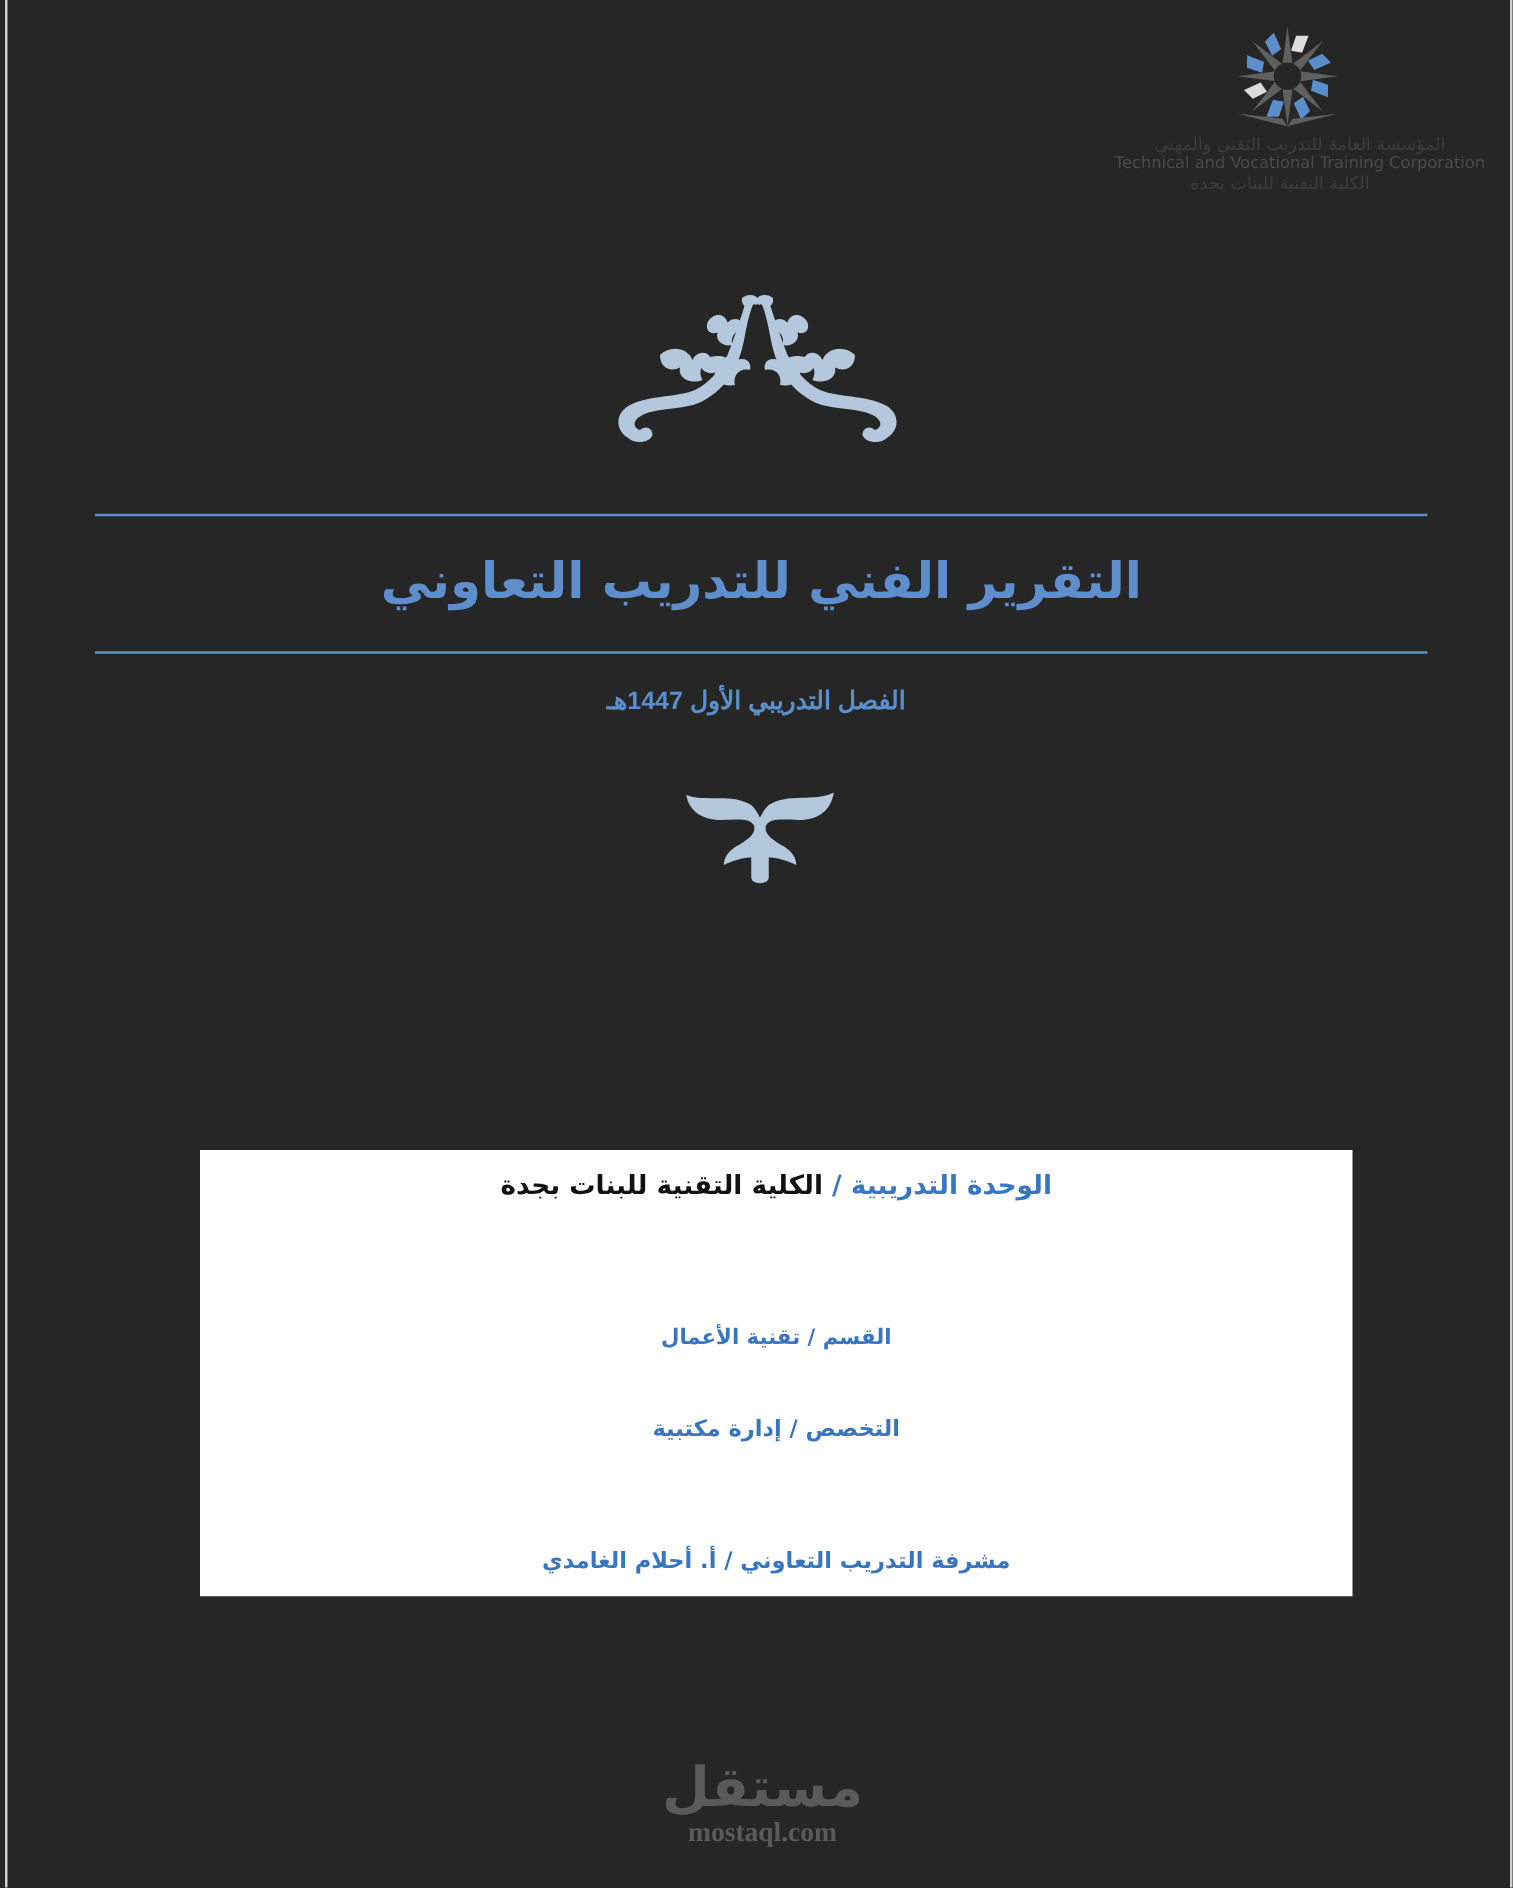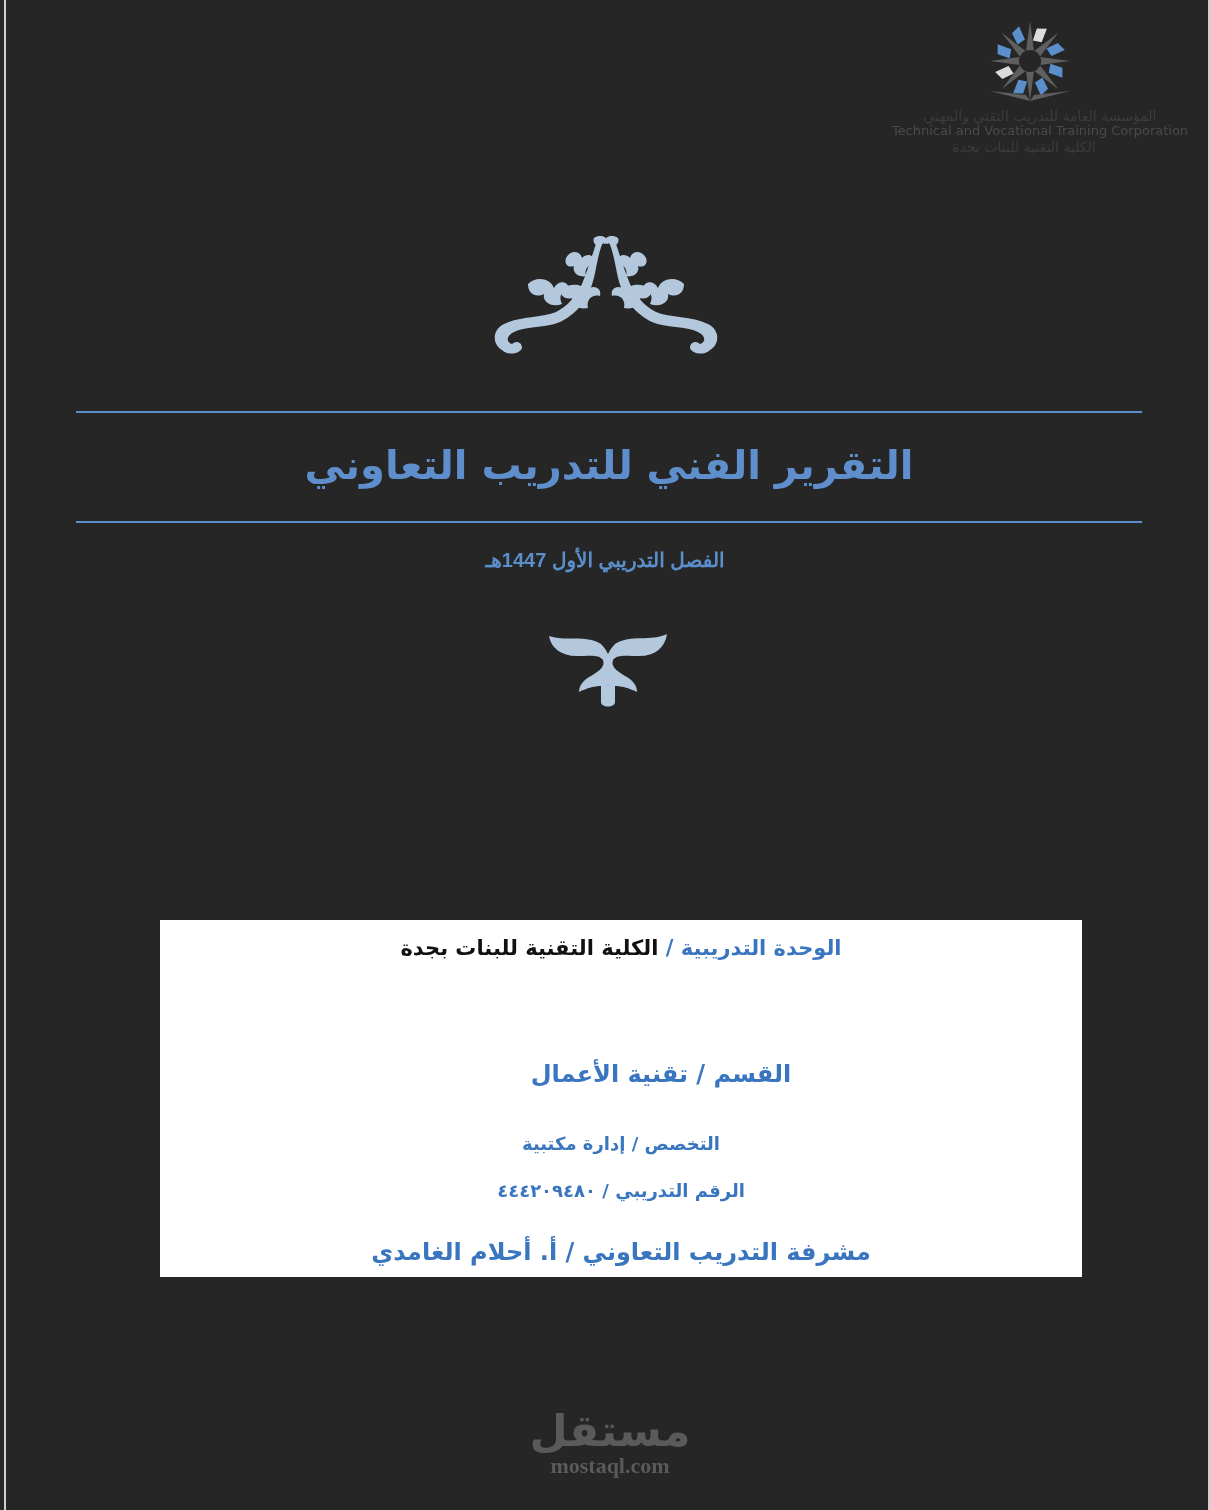--- a/index.html
+++ b/index.html
@@ -41,24 +41,24 @@
       position: absolute; left: 160px; top: 920px; width: 922px; height: 357px;
       background: #ffffff;
     }
     .info-row {
       position: absolute; left: 0; width: 922px; text-align: center; direction: rtl;
       font-family: "DejaVu Sans", sans-serif; font-weight: bold; color: #3a76bf; white-space: nowrap;
     }
     .info-row.r0 { top: 16px; font-size: 21px; }
     .info-row.r0 .val { color: #111111; }
     .info-row.r1 { top: 82px; font-size: 18px; }
-    .info-row.r2 { top: 140px; font-size: 24px; padding-left: 40px; }
+    .info-row.r2 { top: 140px; font-size: 17px; }
     .info-row.r3 { top: 213px; font-size: 18px; }
     .info-row.r4 { top: 260px; font-size: 18px; }
-    .info-row.r5 { top: 318px; font-size: 24px; }
+    .info-row.r5 { top: 318px; font-size: 18px; }
 
     .watermark { position: absolute; left: 520px; top: 1408px; width: 180px; text-align: center; color: #5a5a5a; }
     .watermark .ar { direction: rtl; font-size: 44px; font-weight: bold; line-height: 46px; font-family: "DejaVu Sans", sans-serif; }
     .watermark .en { font-size: 22px; font-weight: bold; line-height: 24px; font-family: Liberation Serif, serif; }
   </style>
 </head>
 <body>
 
 <div class="border-left"></div>
 <div class="border-right"></div>
@@ -125,20 +125,19 @@
     <path fill="#b4c8dd" d="M4,6 C20,12 40,4 56,14 C60,18 62,22 63,24 C64,22 66,18 70,14 C86,4 106,12 122,4 C120,18 110,26 94,26 C82,26 72,24 68,30 C66,36 70,40 80,46 C88,50 92,56 92,62 C84,58 76,56 70,56 L70,72 C70,78 56,78 56,72 L56,56 C50,56 42,58 34,62 C34,56 38,50 46,46 C56,40 60,36 58,30 C54,24 44,26 32,26 C16,26 6,18 4,6 Z"></path>
   </svg>
 </div>
 
 <div class="info-box">
   <div class="info-row r0">
     <span>الوحدة التدريبية / </span><span class="val">الكلية التقنية للبنات بجدة</span>
   </div>
   <div class="info-row r2">القسم / تقنية الأعمال</div>
   <div class="info-row r3">التخصص / إدارة مكتبية</div>
-  <div class="info-row r4">الرقم التدريبي / ٤٤٤٢٠٩٤٨٠</div>
   <div class="info-row r5">مشرفة التدريب التعاوني / أ. أحلام الغامدي</div>
 </div>
 
 <div class="watermark">
   <div class="ar">مستقل</div>
   <div class="en">mostaql.com</div>
 </div>
 
 </body></html>

